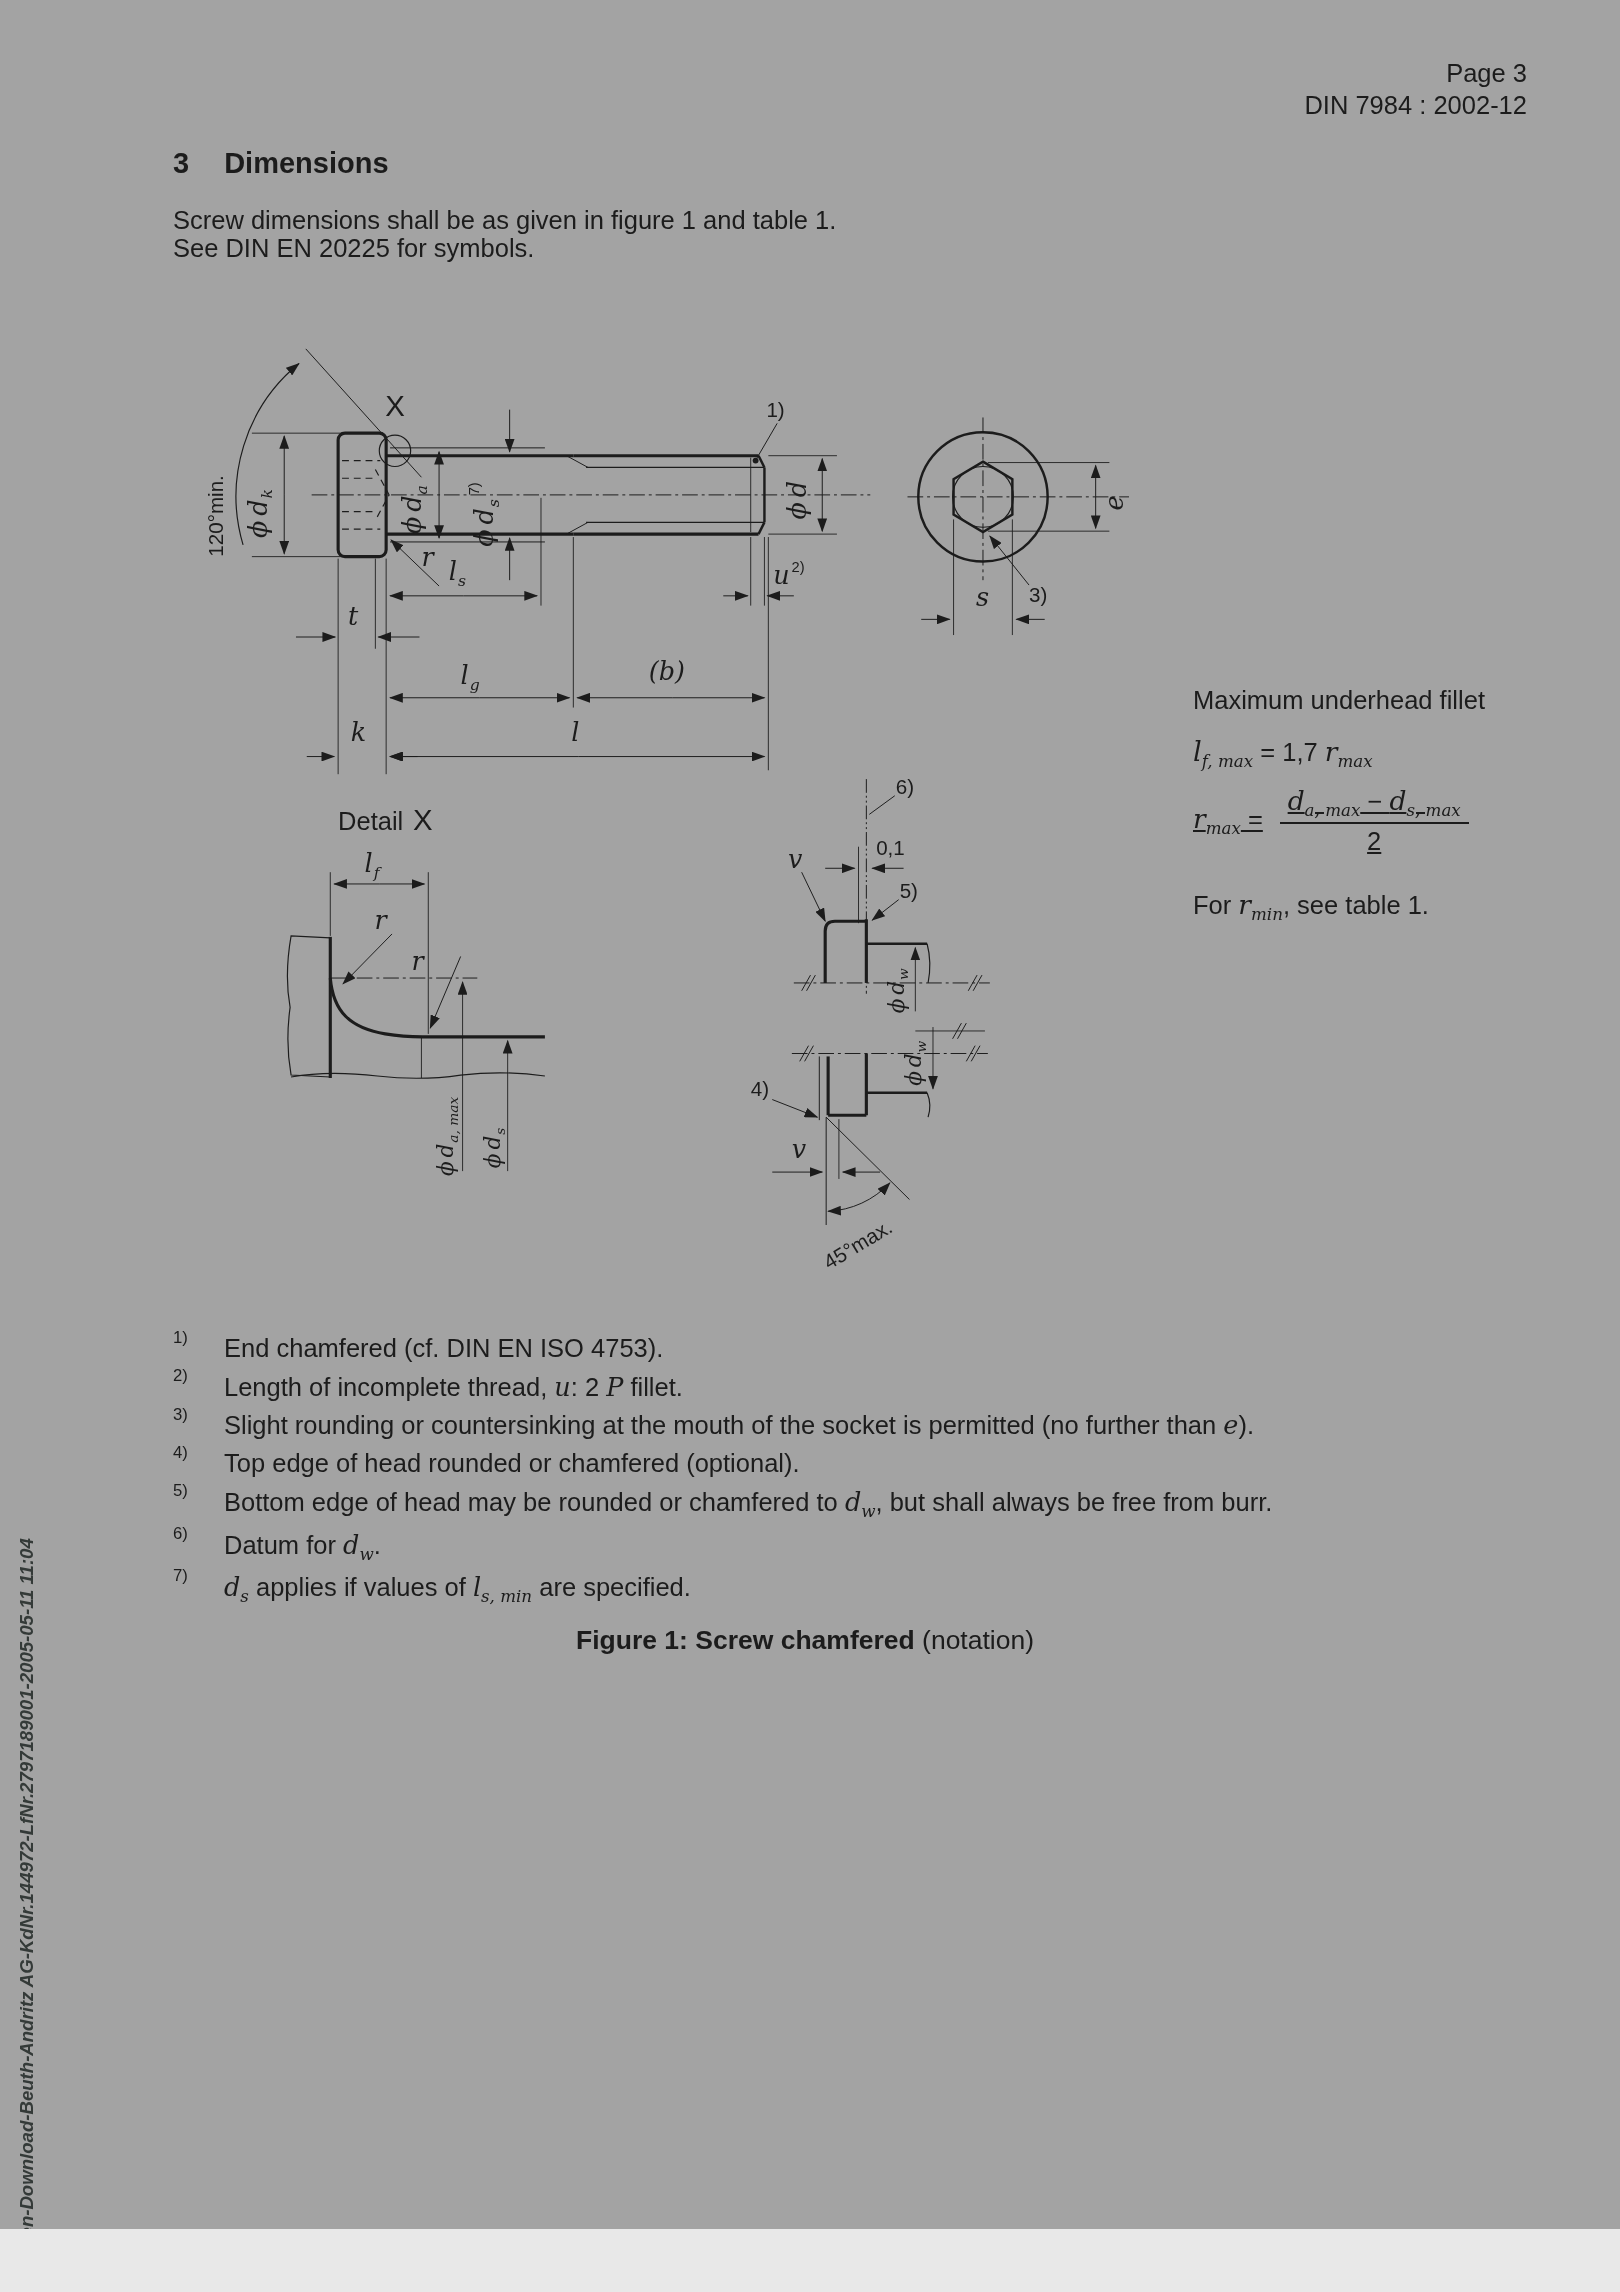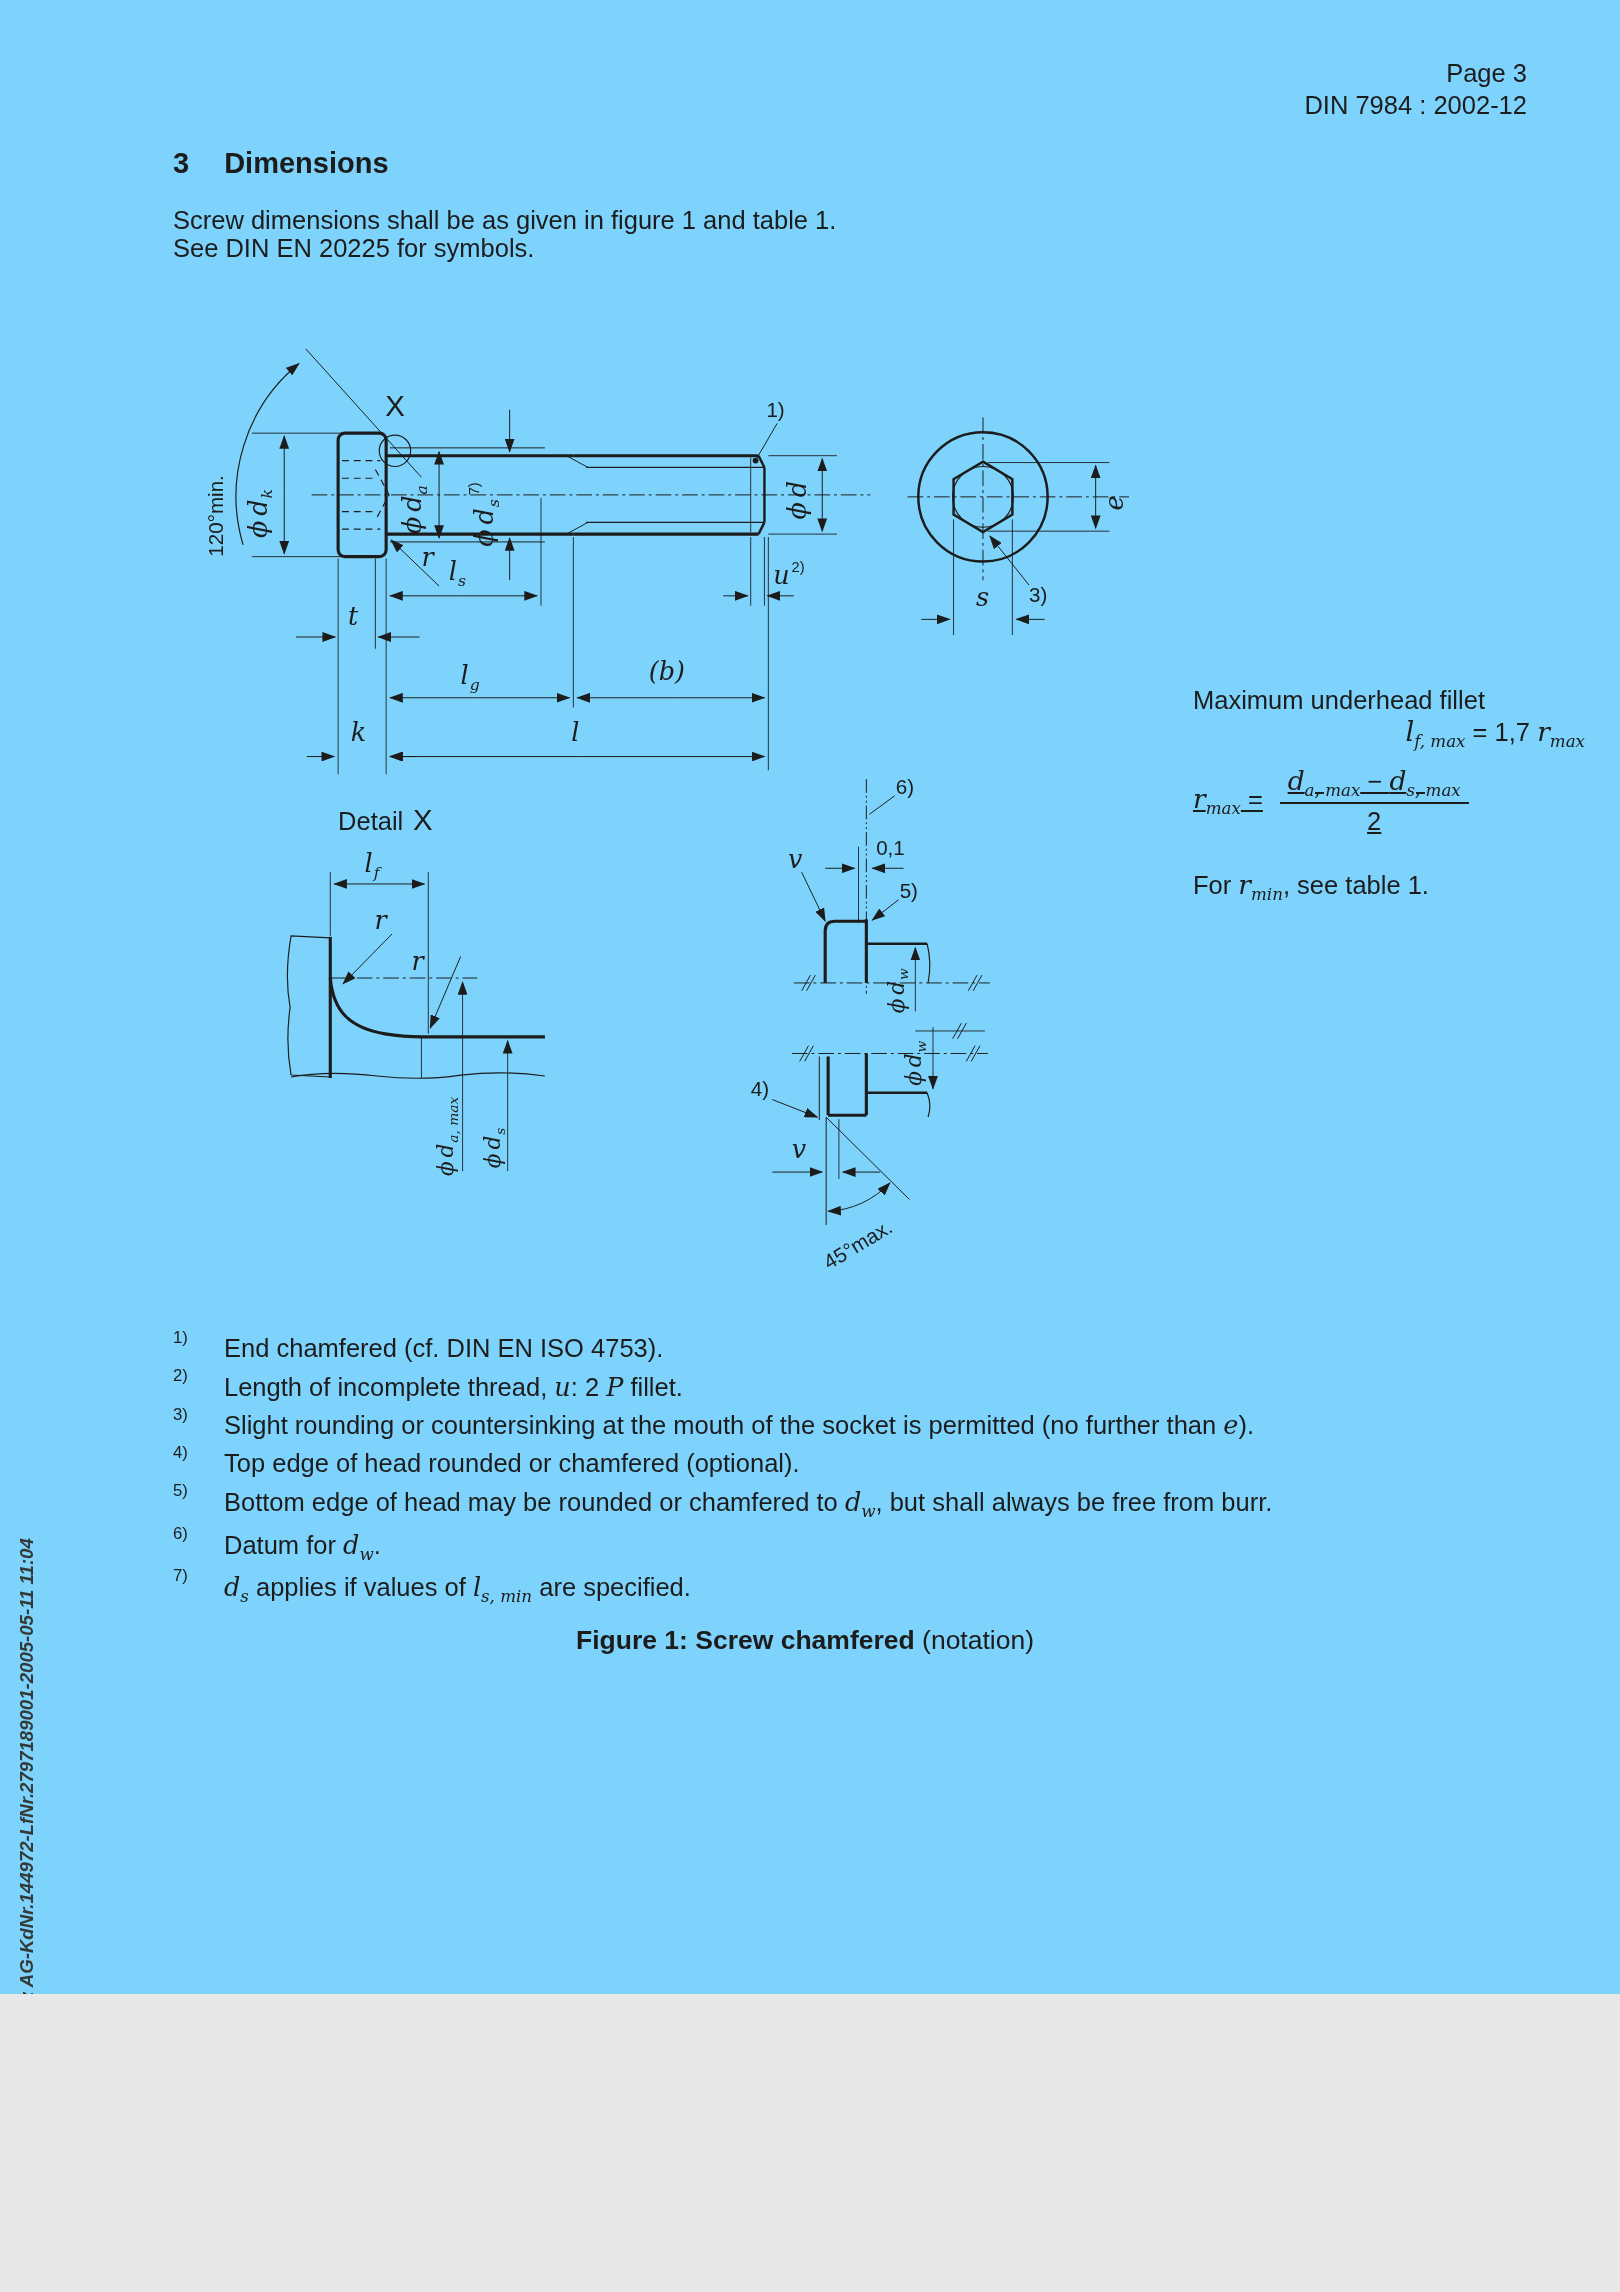--- a/index.html
+++ b/index.html
@@ -1,16 +1,16 @@
 <!DOCTYPE html>
 <html><head>
 <meta charset="utf-8">
 <style>
   html,body{margin:0;padding:0;background:#e8e8e8;}
-  #page{position:relative;width:1620px;height:1994px;background:#7dd3fc;overflow:hidden;
+  #page{position:relative;width:1620px;height:2229px;background:#a3a3a3;overflow:hidden;
         font-family:"Liberation Sans",sans-serif;color:#1c1c1c;}
   .abs{position:absolute;}
   
   #hdr{top:57px;right:93px;text-align:right;font-size:25.5px;line-height:32px;}
   
   #sec-head{top:147px;left:173px;display:flex;gap:35px;font-size:29px;font-weight:bold;}
   .para{left:173px;font-size:25.5px;}
   
   #fillet{left:1193px;top:686px;width:392px;font-size:25.5px;}
   .mi{font-family:"DejaVu Serif",serif;font-style:italic;}
@@ -286,21 +286,21 @@
       <line class="ln w1" x1="788" y1="1196" x2="839" y2="1196" marker-end="url(#arr)"></line>
       <line class="ln w1" x1="898" y1="1196" x2="860" y2="1196" marker-end="url(#arr)"></line>
 
       <line class="ln w08" x1="952" y1="1048" x2="952" y2="1111" marker-end="url(#arr)"></line>
       <text class="sv-dim22" transform="translate(940,1108) rotate(-90)"><tspan>ϕ</tspan><tspan dx="4">d</tspan><tspan class="sv-sub14" dy="5" dx="1">w</tspan></text>
     </g>
   </svg>
 
   <div class="abs" id="fillet">
     <div>Maximum underhead fillet</div>
-    <div style="margin-top:1px;text-align:right;">
+    <div style="margin-top:21px;">
       <span class="mi" style="font-size:27.4px;">l</span><span class="msub">f, max</span><span> = 1,7 </span><span class="mi" style="font-size:26.5px;">r</span><span class="msub">max</span>
     </div>
     <div class="frow">
       <span><span class="mi" style="font-size:26.5px;">r</span><span class="msub">max</span><span> = </span></span>
       <span class="frac">
         <span class="num"><span class="mi" style="font-size:26.5px;">d</span><span class="msub">a, max</span><span> − </span><span class="mi" style="font-size:26.5px;">d</span><span class="msub">s, max</span></span>
         <span class="den">2</span>
       </span>
     </div>
     <div style="margin-top:33px;">

